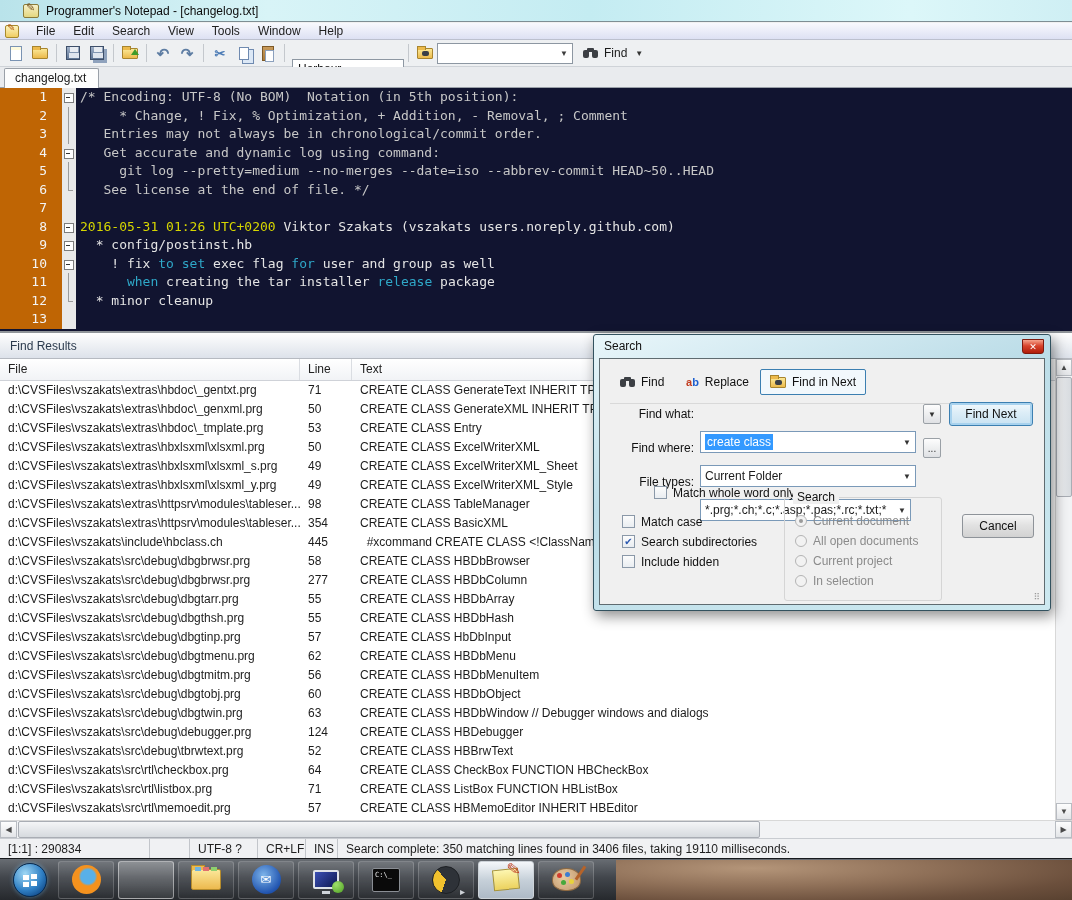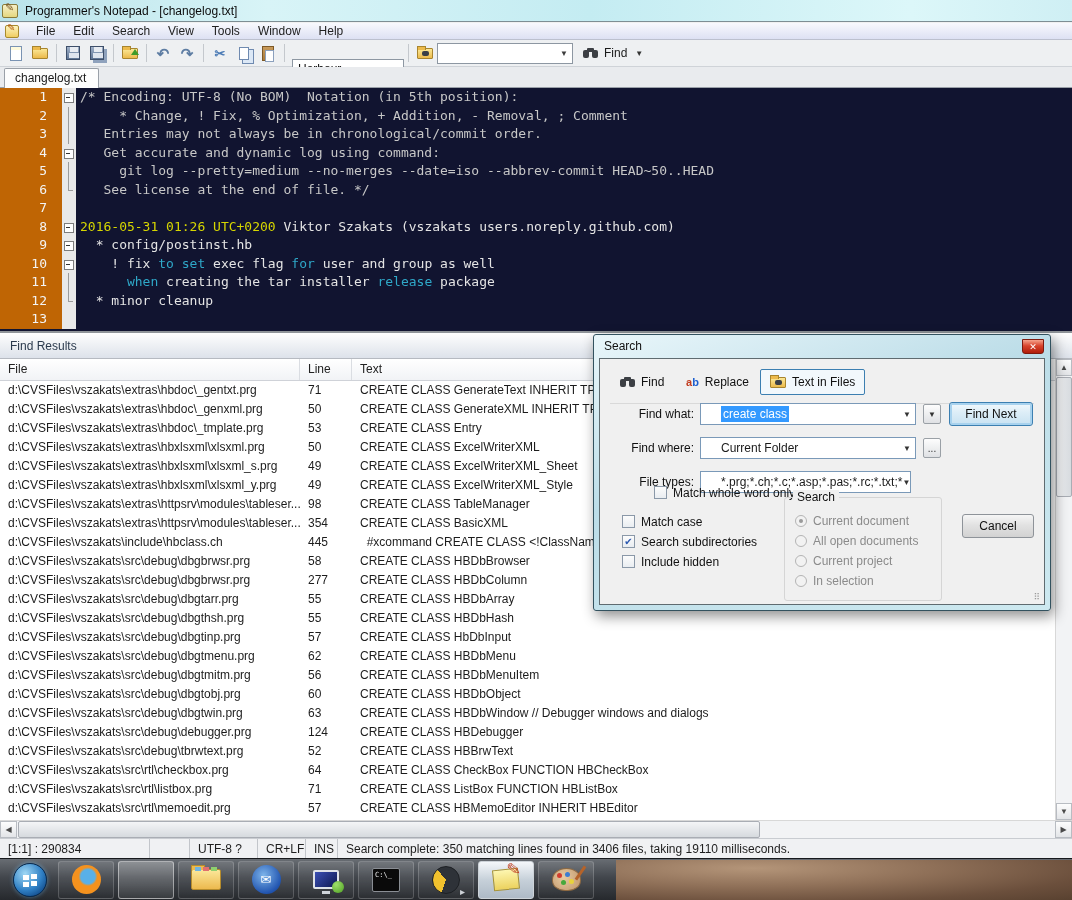--- a/index.html
+++ b/index.html
@@ -5,21 +5,21 @@
   * { margin:0; padding:0; box-sizing:border-box; }
   html,body { background:#000; }
   #screen {
     position:relative; width:1072px; height:900px; overflow:hidden;
     font-family:"Liberation Sans", sans-serif; font-size:12px; color:#1a1a1a;
     background:#f0f0f0;
   }
   
   #titlebar{position:absolute;left:0;top:0;width:1072px;height:22px;
     background:linear-gradient(90deg,#b9e3ea,#d8f4f7 25%,#c4ecf2 55%,#dcf7f9 85%,#cfeff4);
-    display:flex;align-items:center;padding-left:2px;border-bottom:1px solid #7e8e94;}
+    display:flex;align-items:center;padding-left:23px;border-bottom:1px solid #7e8e94;}
   .app-icon{width:16px;height:14px;background:linear-gradient(#f7f0c8,#e4d77f);border:1px solid #8a7b3a;
     margin-right:7px;position:relative;border-radius:2px;}
   .app-icon::after{content:"✎";position:absolute;left:2px;top:-4px;font-size:11px;color:#7c5b2a;}
   #title-text{font-size:12px;color:#0c0c0c;}
   
   #menubar{position:absolute;left:0;top:23px;width:1072px;height:17px;
     background:linear-gradient(#f8f9fd,#dde1f3);display:flex;align-items:center;
     border-bottom:1px solid #bcc0ce;}
   .child-icon{width:14px;height:13px;margin:0 8px 0 5px;background:linear-gradient(#fdf4c0,#f0cd62);
     border:1px solid #a88a2e;border-radius:2px;position:relative;}
@@ -173,21 +173,21 @@
   .dtab{position:absolute;height:26px;display:flex;align-items:center;gap:6px;padding:0 9px;
     border:1px solid transparent;border-radius:2px;color:#111;}
   .dtab.active{border-color:#3c7fb1;background:#f2f8fc;}
   #dtab-find{left:10px;top:10px;} #dtab-replace{left:76px;top:10px;} #dtab-fif{left:160px;top:10px;}
   .icon-replace{color:#1d5fd0;font-weight:bold;font-size:11px;}
   .icon-replace::before{content:"a";color:#c23c1e;} .icon-replace::after{content:"b";}
   #dlg-sep{position:absolute;left:10px;right:10px;top:44px;border-top:1px solid #d9d9d9;}
   .dlabel{position:absolute;width:92px;text-align:right;color:#111;}
   #lbl-what{left:2px;top:48px;} #lbl-where{left:2px;top:82px;} #lbl-types{left:2px;top:116px;}
   .dcombo{position:absolute;left:100px;width:216px;height:22px;background:#fff;border:1px solid #7a99b8;
-    display:flex;align-items:center;padding-left:20px;}
+    display:flex;align-items:center;padding-left:4px;margin-top:28px;}
   #cmb-what{top:44px;} #cmb-where{top:78px;} #cmb-types{top:112px;width:211px;}
   .dcombo .arrow{margin-left:auto;width:16px;align-self:stretch;display:flex;align-items:center;justify-content:center;font-size:8px;color:#333;}
   .sel-text{background:#3399ff;color:#fff;padding:1px 2px;}
   .mini-btn{position:absolute;width:18px;height:20px;background:linear-gradient(#fdfdfd,#dfe1e4);
     border:1px solid #9aa0a6;border-radius:2px;display:flex;align-items:center;justify-content:center;font-size:8px;color:#333;}
   #btn-hist{left:323px;top:45px;} #btn-browse{left:323px;top:79px;font-size:10px;}
   .push-btn{position:absolute;height:24px;display:flex;align-items:center;justify-content:center;
     background:linear-gradient(#f6f6f6,#e2e2e2 45%,#d2d2d2);border:1px solid #8e9399;border-radius:3px;color:#111;}
   #btn-findnext{left:349px;top:43px;width:84px;border-color:#3c7fb1;
     box-shadow:0 0 0 2px #a8d2ee inset;background:linear-gradient(#f2f9fd,#dcedf7 45%,#c8e2f2);}
@@ -553,21 +553,21 @@
         <span>Find</span>
       </span>
       <span class="dtab" id="dtab-replace">
         <span class="icon-replace"></span>
         <span>Replace</span>
       </span>
       <span class="dtab active" id="dtab-fif">
         <span class="ic-folder">
             <span class="dot"></span>
           </span>
-        <span>Text in Files</span>
+        <span>Find in Next</span>
       </span>
       <div id="dlg-sep"></div>
 
       <span class="dlabel" id="lbl-what">Find what:</span>
       <span class="dcombo" id="cmb-what">
         <span class="sel-text">create class</span>
         <span class="arrow">▼</span>
       </span>
       <span class="mini-btn" id="btn-hist">▼</span>
       <span class="push-btn" id="btn-findnext">Find Next</span>

